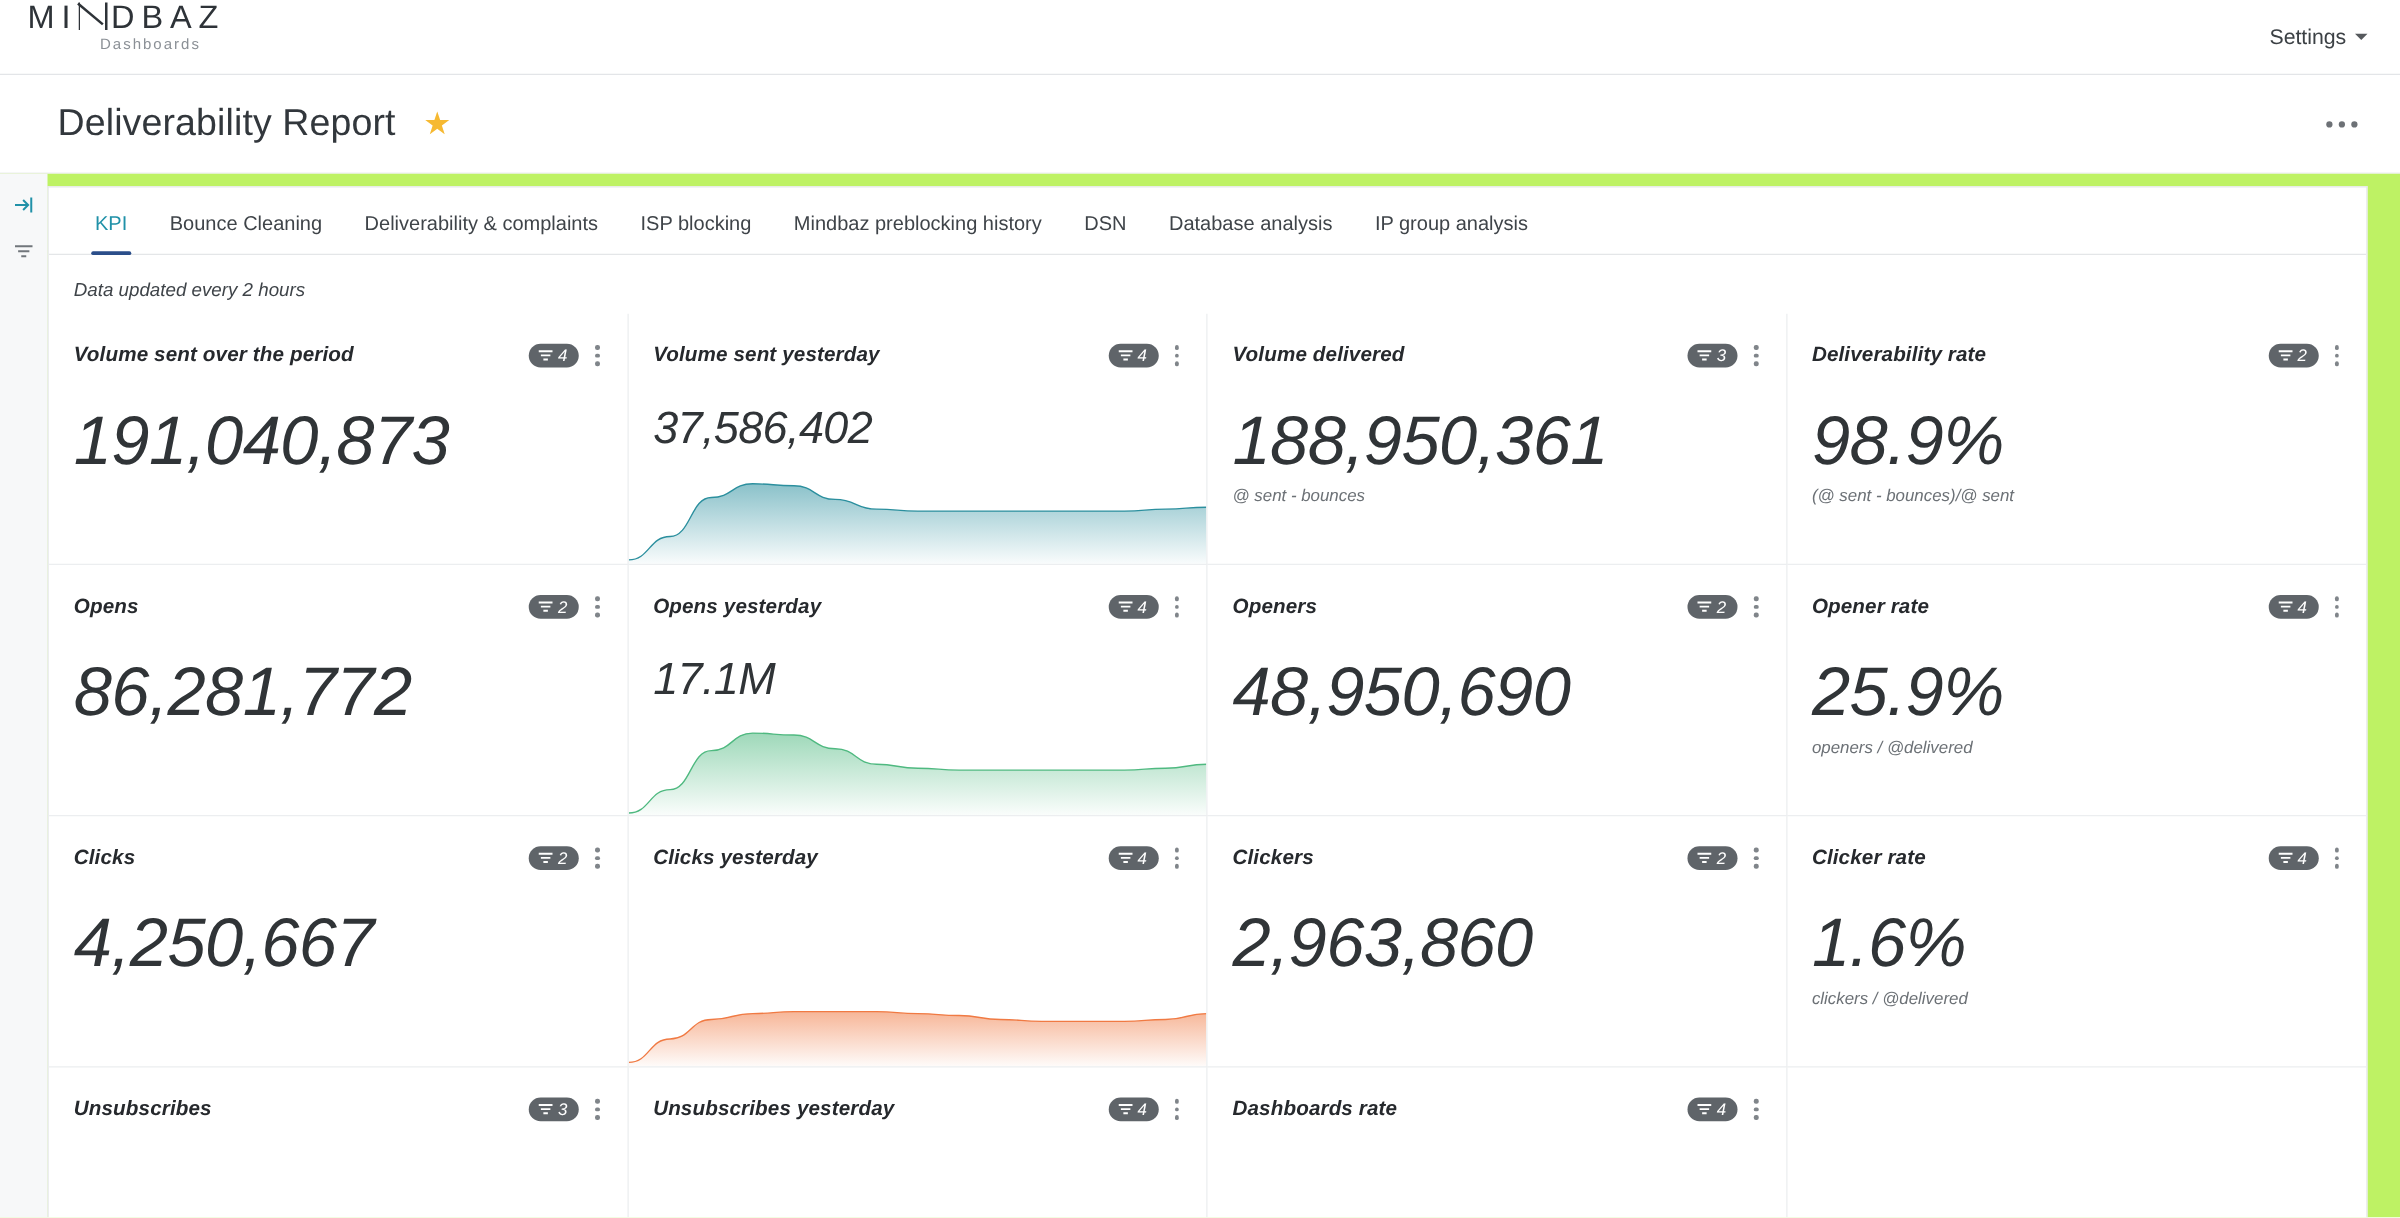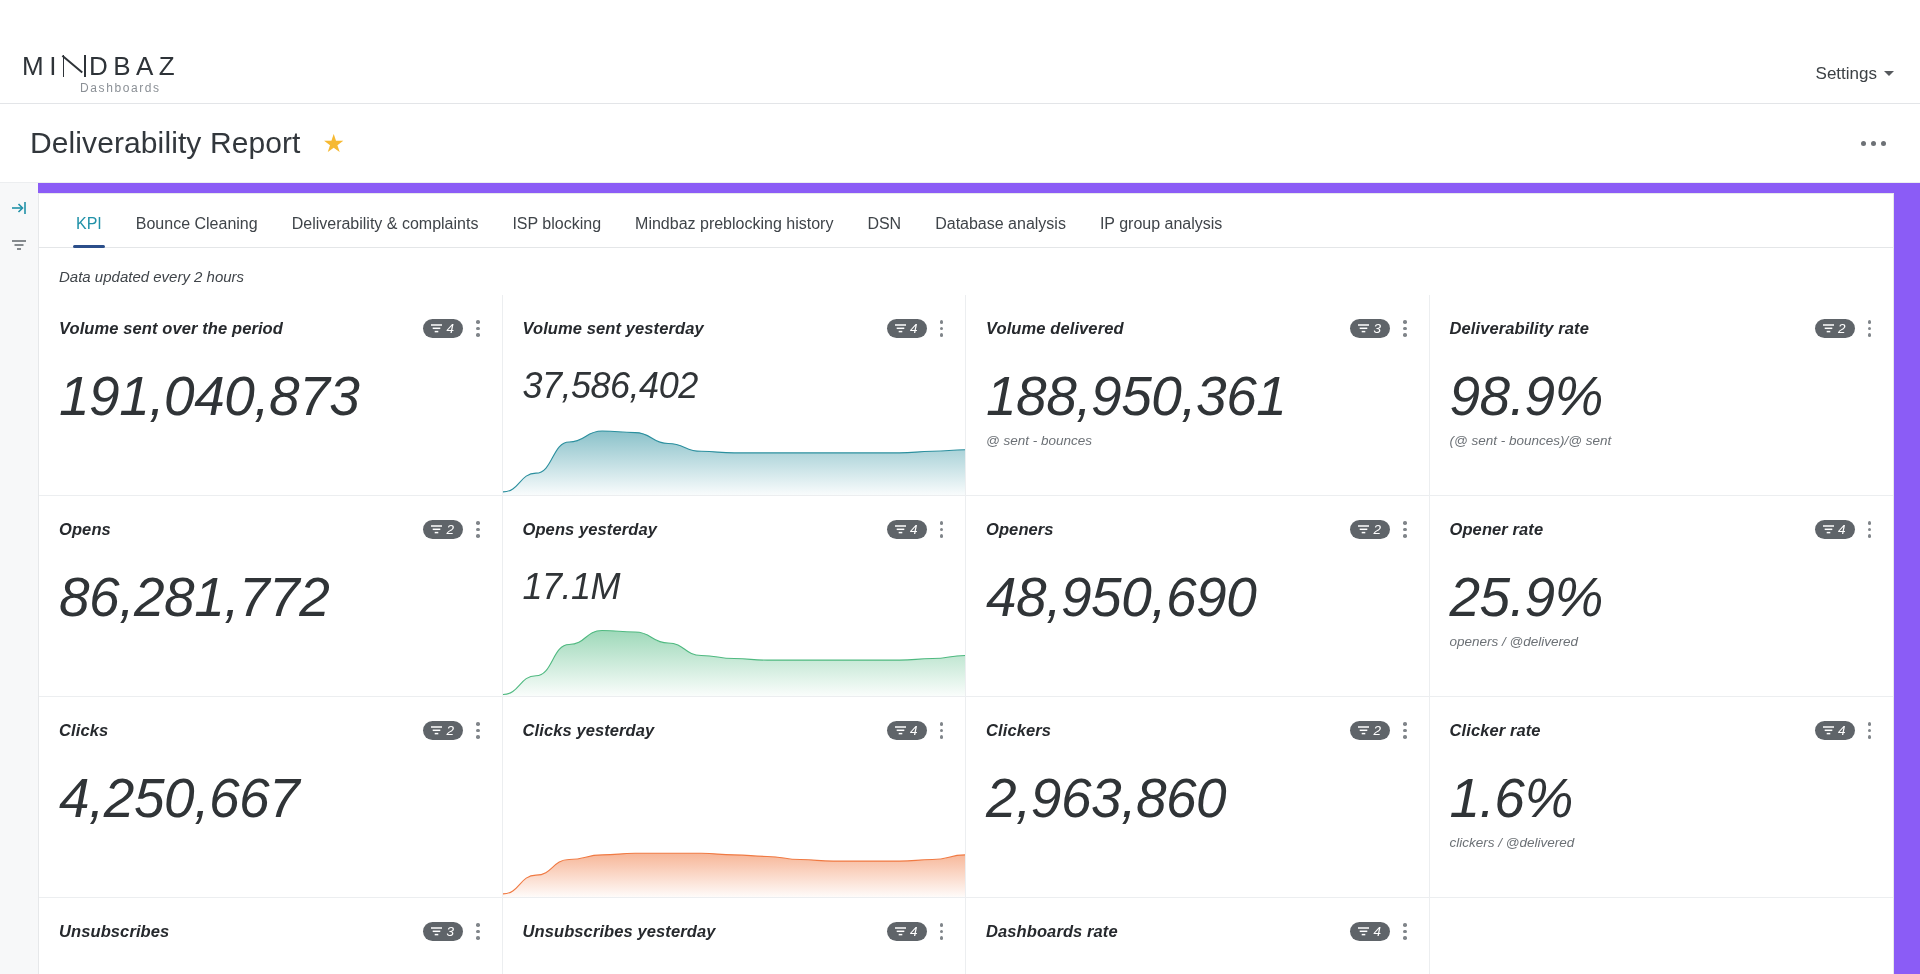--- a/index.html
+++ b/index.html
@@ -13,22 +13,20 @@
     -webkit-font-smoothing: antialiased;
   }
 
   
   .topbar {
     position: relative;
     height: 60px;
     background: #ffffff;
     border-bottom: 1px solid #e3e5e8;
     display: flex;
-    align-items: center;
-    margin-top: 44px;
   }
   .logo-wrap {
     margin-left: 22px;
     display: flex;
     flex-direction: column;
     align-items: flex-start;
     line-height: 1;
   }
   .logo-main {
     font-size: 26px;
@@ -88,21 +86,21 @@
     border-top: 5px solid #56595d;
   }
 
   
   .titlebar {
     position: relative;
     height: 79px;
     background: #ffffff;
     display: flex;
     align-items: center;
-    padding: 0 26px 0 30px;
+    padding: 0 26px 0 46px;
     border-bottom: 1px solid #eceef0;
   }
   .page-title {
     font-size: 30px;
     color: #32373c;
     font-weight: 400;
     letter-spacing: 0.1px;
   }
   .star {
     margin-left: 22px;
@@ -121,21 +119,21 @@
   .title-more span {
     width: 5px; height: 5px; border-radius: 50%;
     background: #6d7176;
     display: block;
   }
 
   
   .body-area {
     position: relative;
     height: 835px;
-    background: #8b5cf6;
+    background: #bef264;
     display: flex;
   }
   .leftrail {
     width: 38px;
     flex: 0 0 38px;
     padding-top: 15px;
     display: flex;
     flex-direction: column;
     align-items: center;
     gap: 17px;

